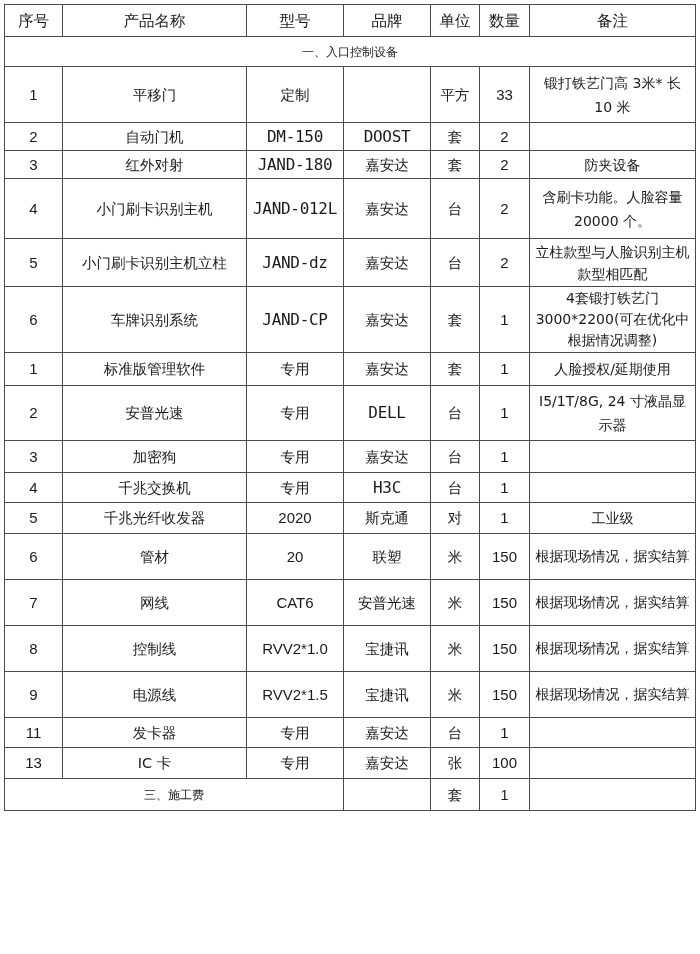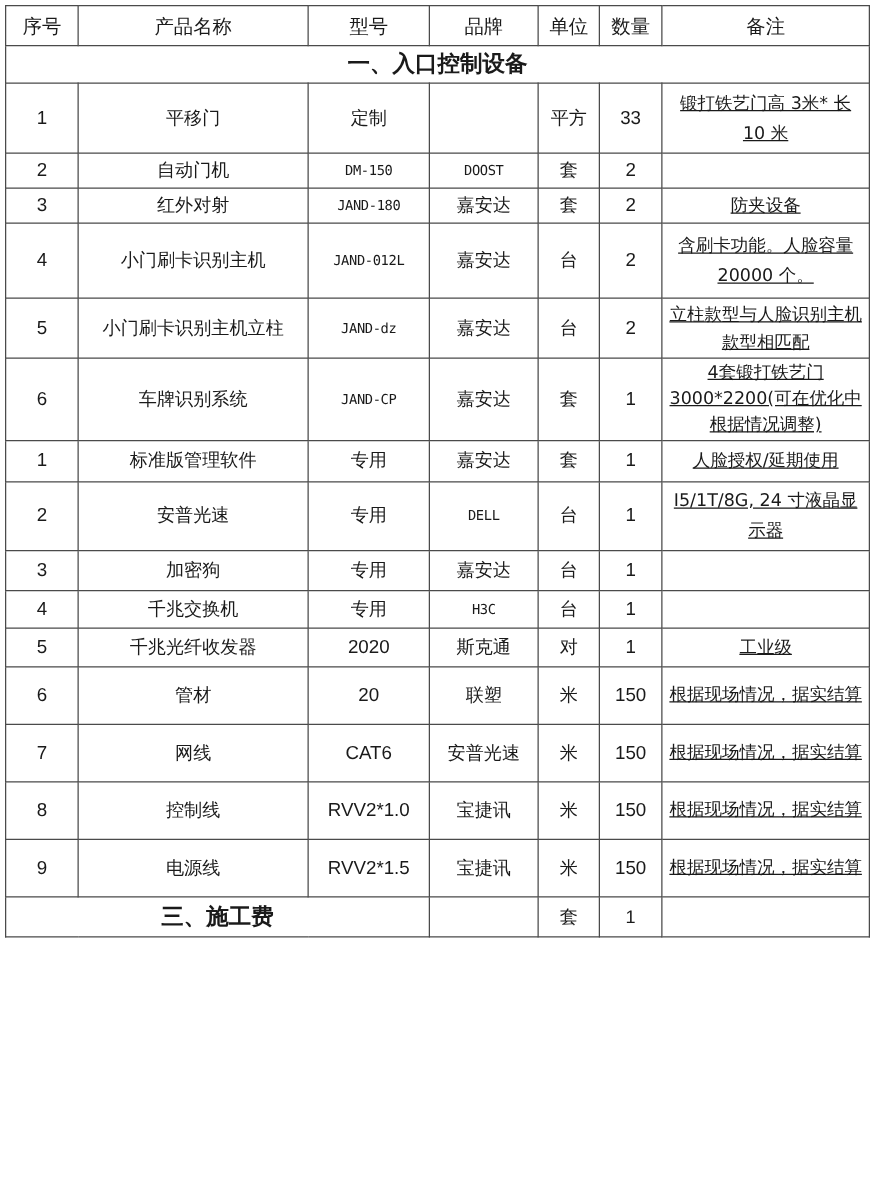--- a/index.html
+++ b/index.html
@@ -10,24 +10,24 @@
     border-collapse: collapse; table-layout: fixed;
     width: 691px;
     font-size: 14.5px;
   }
   table.quote td, table.quote th {
     border: 1.3px solid #4a4a4a;
     text-align: center; vertical-align: middle;
     padding: 0 3px; line-height: 24px; overflow: hidden;
   }
   table.quote th { font-weight: normal; font-size: 15.5px; }
-  .sec td { text-align: left; font-weight: bold; font-size: 18px; padding-left: 6px; }
+  .sec td { text-align: left; font-weight: normal; font-size: 12px; padding-left: 6px; }
   .sec td.filler { text-align: center; font-weight: normal; font-size: 14.5px; padding-left: 3px; }
-  .mono { font-family: "DejaVu Sans Mono", "Liberation Mono", monospace; font-size: 11px; letter-spacing: -0.3px; margin-top: 32px; }
-  .note { font-size: 14px; line-height: 24px; text-decoration: underline; }
+  .mono { font-family: "DejaVu Sans Mono", "Liberation Mono", monospace; font-size: 16px; letter-spacing: -0.3px; margin-top: 32px; }
+  .note { font-size: 14px; line-height: 24px; }
   .latin { font-family: "Liberation Sans", sans-serif; font-size: 15px; }
 </style>
 </head>
 <body>
 
 <table class="quote">
   <colgroup>
     <col style="width:58px">
     <col style="width:184px">
     <col style="width:97px">
@@ -183,20 +183,38 @@
     </tr>
     <tr style="height:46px">
       <td class="latin">9</td>
       <td>电源线</td>
       <td class="latin">RVV2*1.5</td>
       <td>宝捷讯</td>
       <td>米</td>
       <td class="latin">150</td>
       <td class="note" style="line-height:21px">根据现场情况，据实结算</td>
     </tr>
+    <tr style="height:30px">
+      <td class="latin">11</td>
+      <td>发卡器</td>
+      <td>专用</td>
+      <td>嘉安达</td>
+      <td>台</td>
+      <td class="latin">1</td>
+      <td class="note"></td>
+    </tr>
+    <tr style="height:31px">
+      <td class="latin">13</td>
+      <td>IC 卡</td>
+      <td>专用</td>
+      <td>嘉安达</td>
+      <td>张</td>
+      <td class="latin">100</td>
+      <td class="note"></td>
+    </tr>
 
     <tr class="sec" style="height:32px">
       <td colspan="3">三、施工费</td>
       <td class="filler"></td>
       <td class="filler">套</td>
       <td class="filler latin">1</td>
       <td class="filler"></td>
     </tr>
 
   </tbody>

